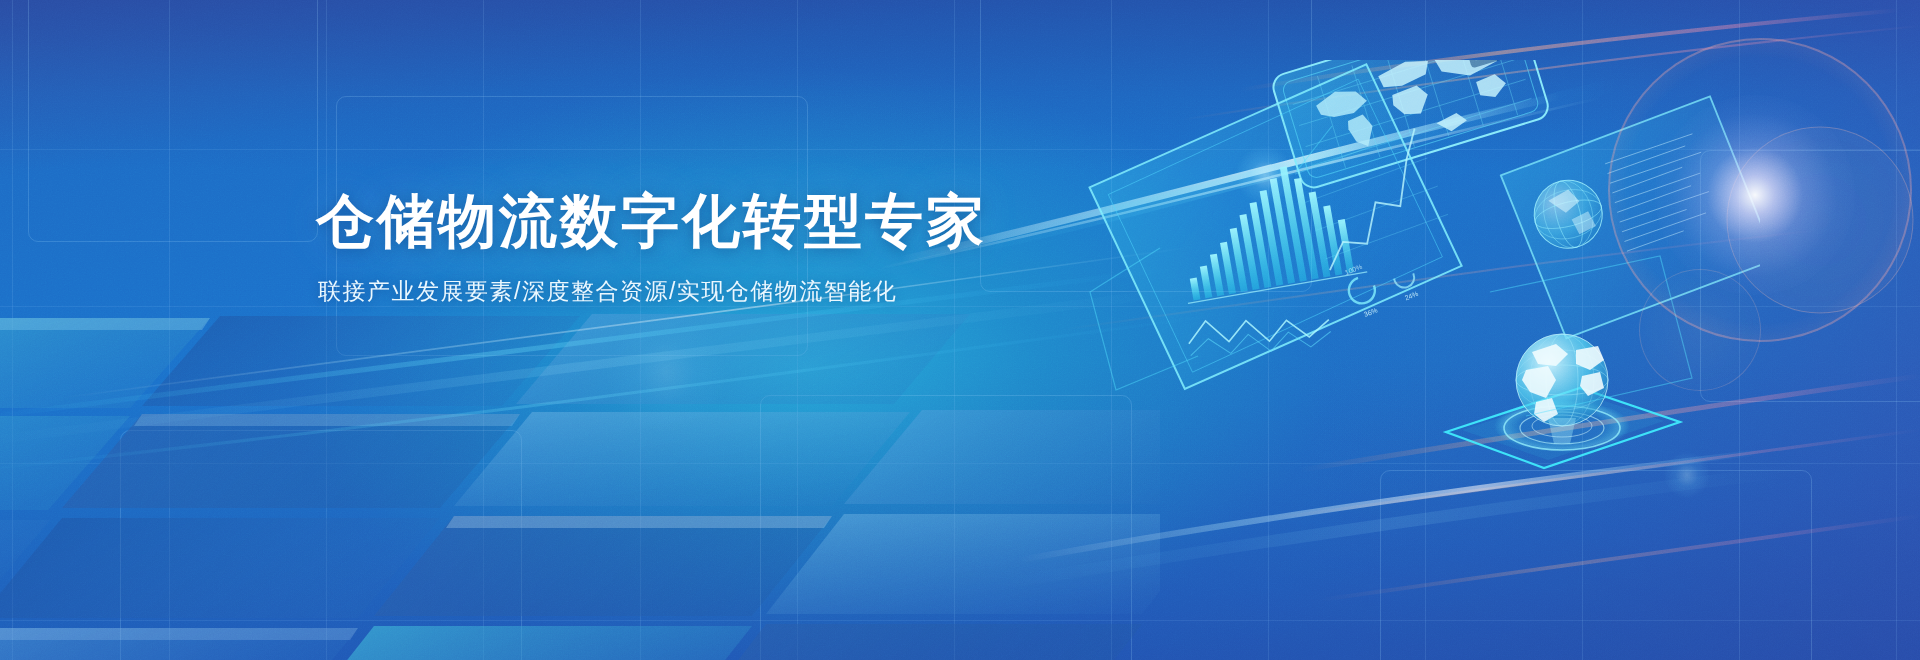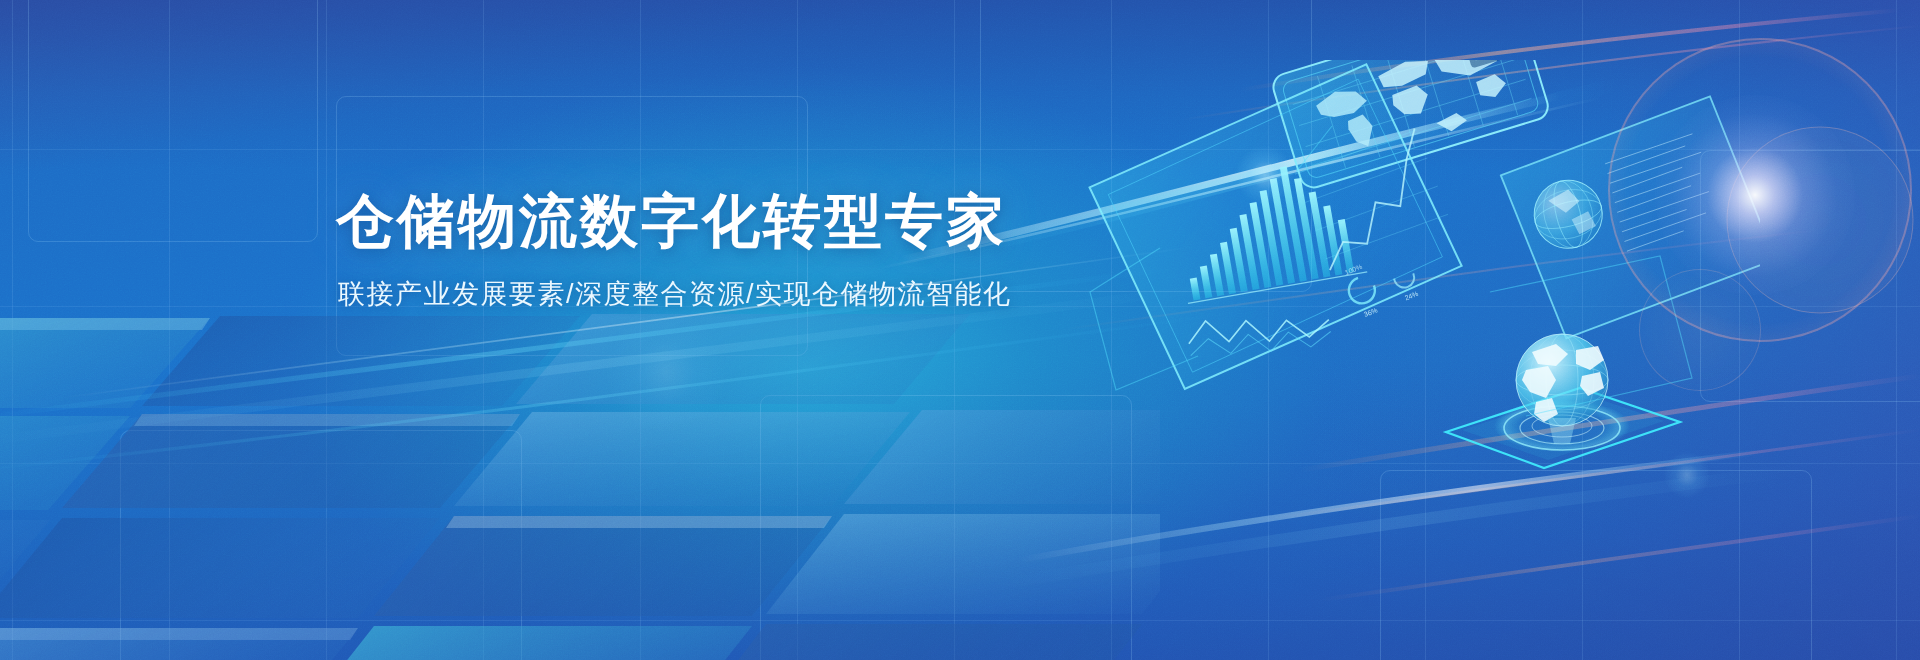--- a/index.html
+++ b/index.html
@@ -122,37 +122,37 @@
     border-radius: 50%;
     background: radial-gradient(circle, rgba(190,240,255,0.85) 0%, rgba(120,215,255,0.35) 35%, rgba(90,200,255,0) 72%);
   }
 
   
   .tech { position: absolute; left: 1020px; top: 60px; width: 740px; height: 420px; }
 
   
   .copy {
     position: absolute;
-    left: 336px;
+    left: 316px;
     top: 188px;
     width: 700px;
   }
   .headline {
     margin: 0;
     font-size: 58px;
     line-height: 1.15;
     font-weight: bold;
     color: #ffffff;
     letter-spacing: 3px;
     white-space: nowrap;
     text-shadow: 0 2px 14px rgba(10,60,130,0.55), 0 0 40px rgba(120,220,255,0.30);
   }
   .subline {
     margin: 22px 0 0 2px;
-    font-size: 27px;
+    font-size: 23px;
     line-height: 1.3;
     font-weight: normal;
     color: #eaf8ff;
     letter-spacing: 1.5px;
     white-space: nowrap;
     text-shadow: 0 1px 10px rgba(10,60,130,0.5);
   }
 
   
   .grain {

